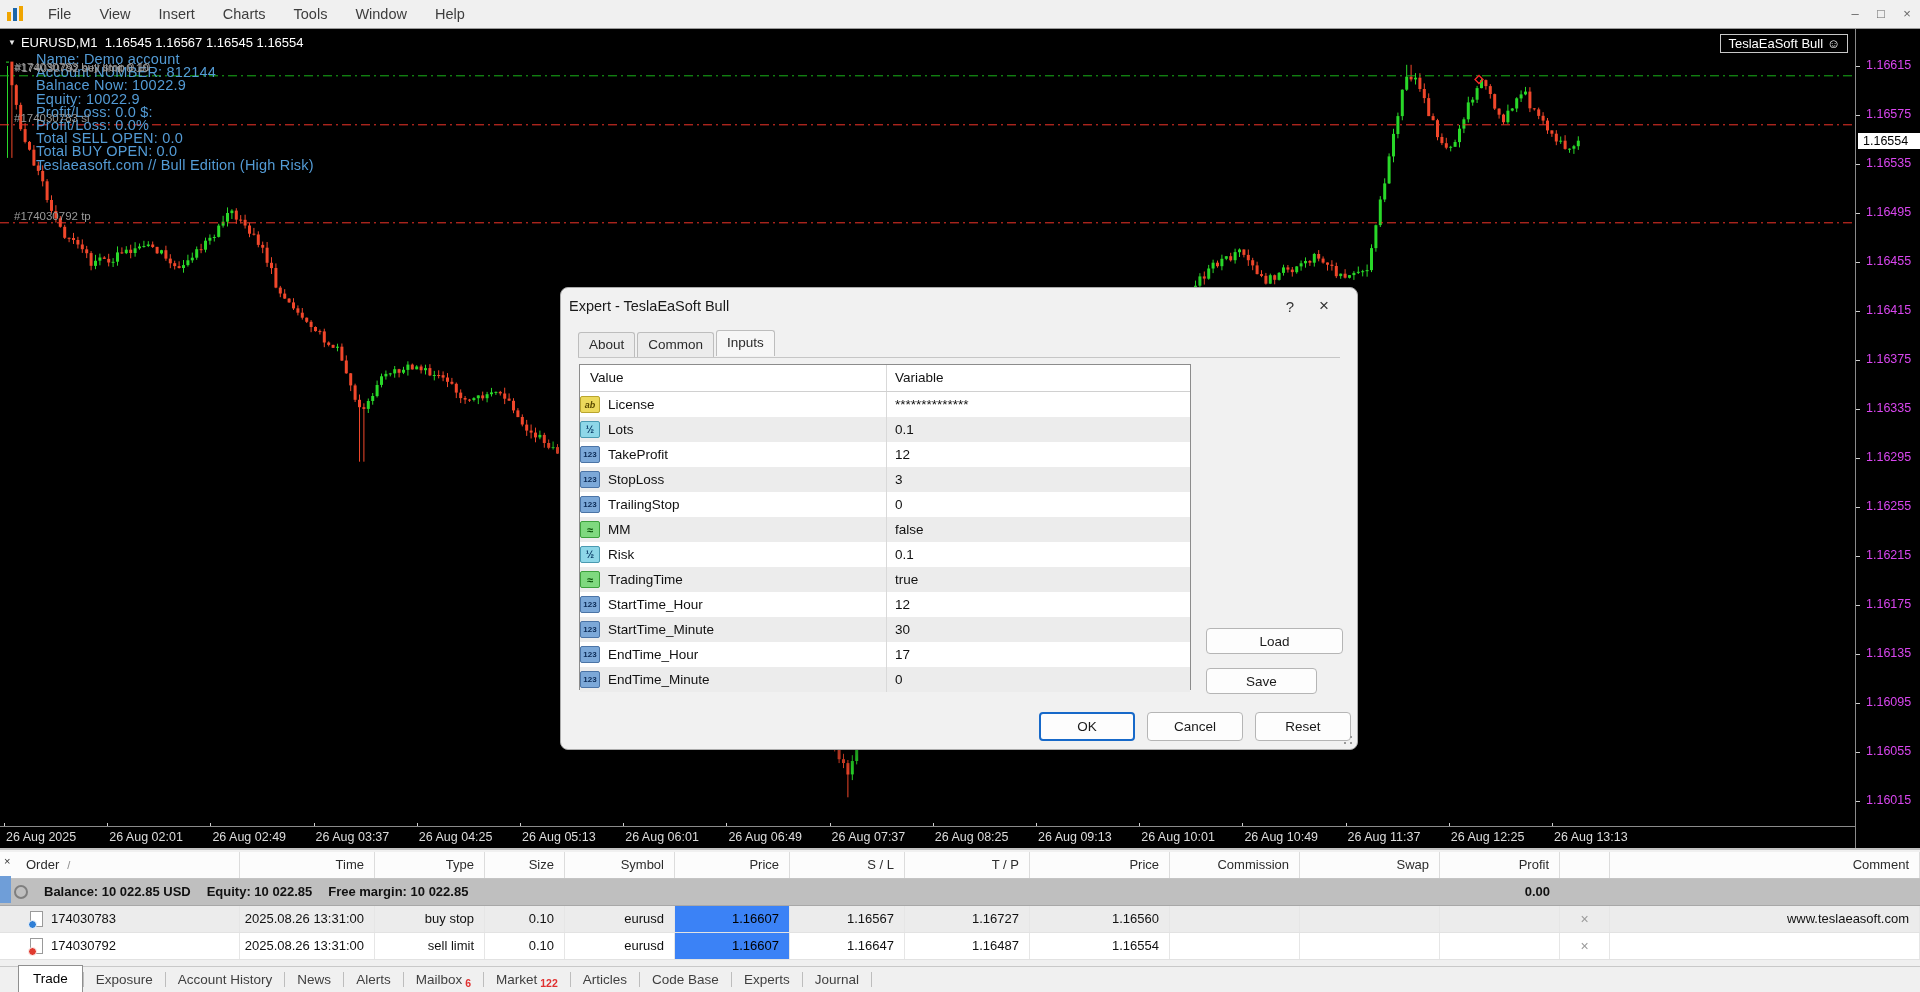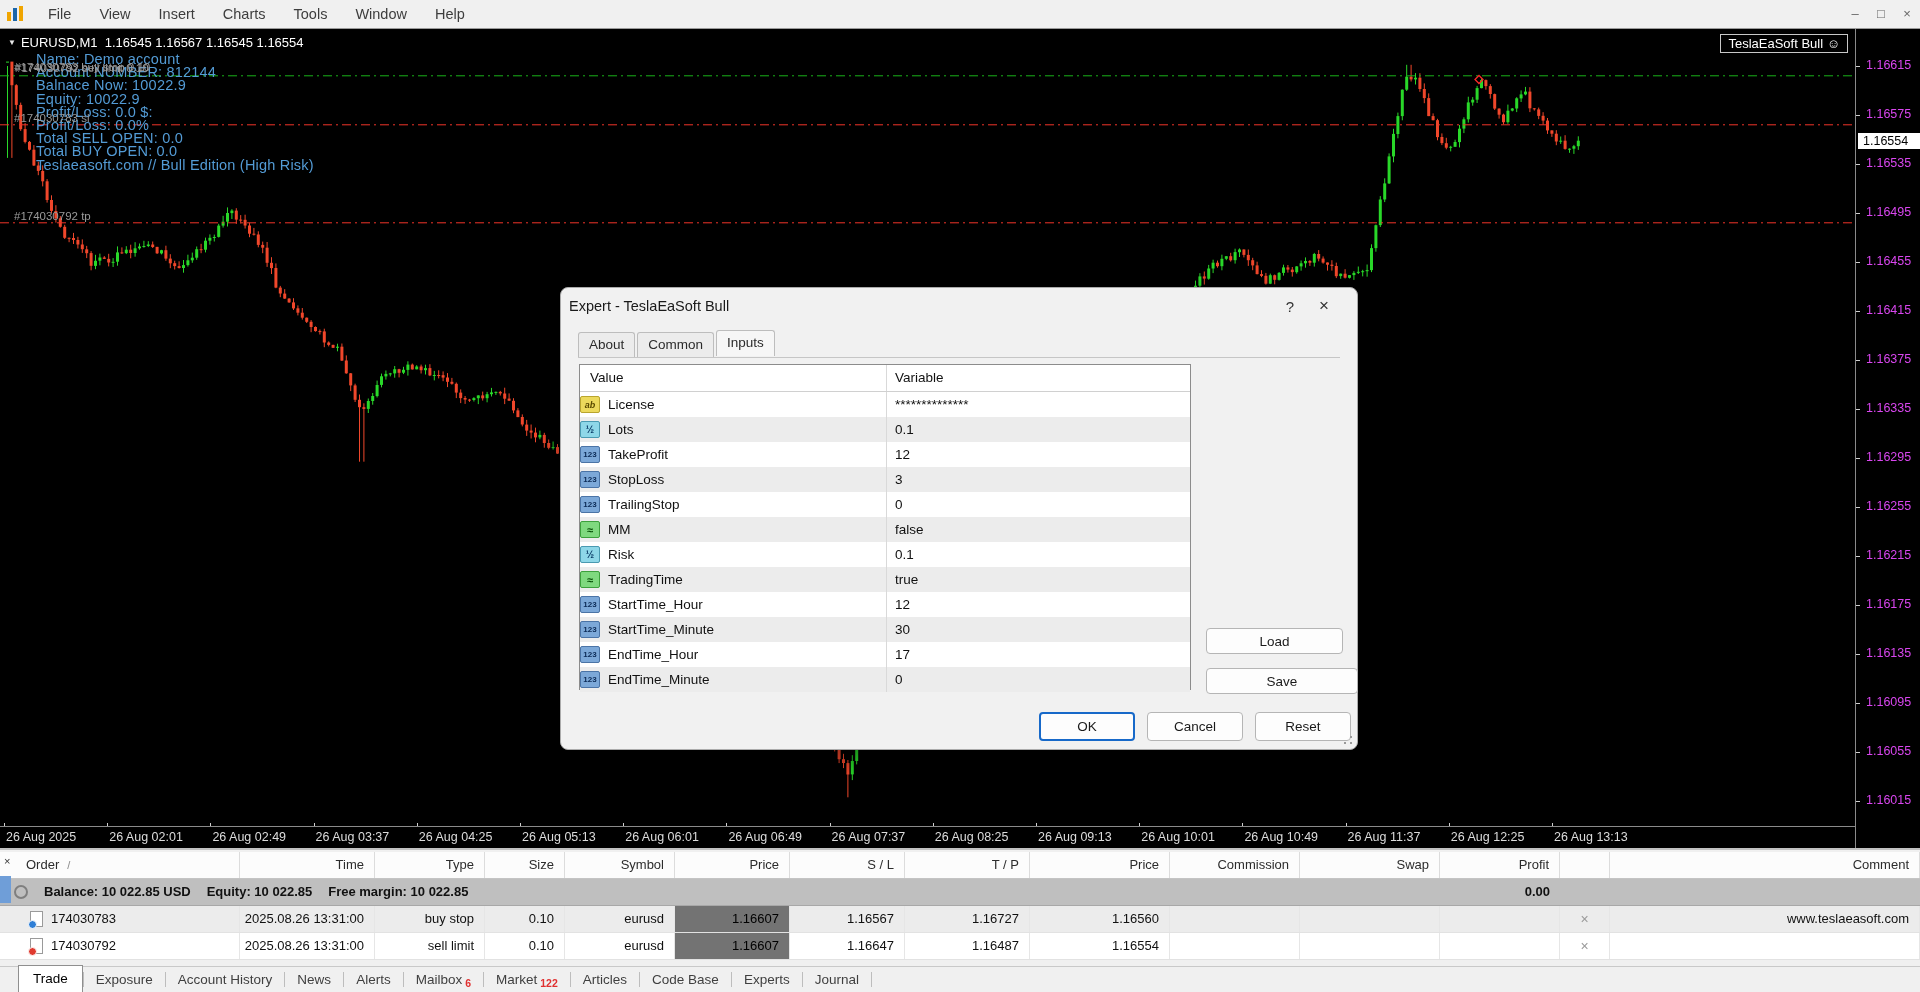--- a/index.html
+++ b/index.html
@@ -78,21 +78,21 @@
   .th.left{text-align:left;padding-left:26px;}
   .sort{color:#8a8a8a;font-size:11px;margin-left:8px;}
   .balance{background:#bfbfbf;font-weight:bold;border-bottom:1px solid #a8a8a8;}
   .bal-main{grid-column:1 / 9;display:flex;align-items:center;gap:16px;padding-left:14px;}
   .circle-ic{width:10px;height:10px;border:2px solid #7f7f7f;border-radius:50%;display:inline-block;}
   .bal-profit{grid-column:12;text-align:right;padding-right:10px;}
   .trow{background:#fff;border-bottom:1px solid #e2e2e2;}
   .trow.shade{background:#ececec;}
   .td{text-align:right;padding-right:10px;border-right:1px solid #e6e6e6;overflow:hidden;white-space:nowrap;}
   .td.c-order{text-align:left;padding-left:30px;display:flex;align-items:center;gap:8px;}
-  .td.green{background:#737373;color:#000;padding-left:36px;}
+  .td.green{background:#3b82f6;color:#000;padding-left:36px;}
   .td.del{text-align:center;padding-right:0;color:#9a9a9a;font-size:14px;}
   .doc-ic{width:11px;height:14px;background:#fff;border:1px solid #9a9a9a;position:relative;
           display:inline-block;flex:0 0 11px;}
   .doc-ic::after{content:"";position:absolute;left:-3px;bottom:-3px;width:7px;height:7px;
                  border-radius:50%;background:var(--dot);border:1px solid #fff;}
   .tabbar{position:absolute;left:0;bottom:0;width:1920px;height:26px;background:#f0f0f0;
           border-top:1px solid #c9c9c9;display:flex;align-items:flex-end;padding-left:18px;box-sizing:border-box;}
   .b-tab{font-size:13.5px;color:#3f3f3f;padding:4px 12px 5px;white-space:nowrap;}
   .b-tab.active{background:#fff;border:1px solid #8f8f8f;border-bottom:none;color:#000;padding:5px 14px 6px;}
   .b-div{width:1px;height:15px;background:#bdbdbd;margin-bottom:5px;}
@@ -1029,21 +1029,21 @@
         <div class="pt-row alt">
           <div class="pt-c1">
             <span class="pt-icon n123">123</span>
             <span class="pt-name">EndTime_Minute</span>
           </div>
           <div class="pt-c2">0</div>
         </div>
       </div>
   </div>
   <button class="dlg-btn" style="left:645px;top:340px;width:137px;height:26px;">Load</button>
-  <button class="dlg-btn" style="left:645px;top:380px;width:152px;height:26px;">Save</button>
+  <button class="dlg-btn" style="left:645px;top:380px;width:111px;height:26px;">Save</button>
   <button class="dlg-btn primary" style="left:478px;top:424px;width:96px;height:29px;">OK</button>
   <button class="dlg-btn" style="left:586px;top:424px;width:96px;height:29px;">Cancel</button>
   <button class="dlg-btn" style="left:694px;top:424px;width:96px;height:29px;">Reset</button>
   <span class="grip"></span>
 </div>
 
 <div class="terminal">
   <span class="t-close">×</span>
   <div class="side-accent"></div>
   <span class="side-label">Terminal</span>

